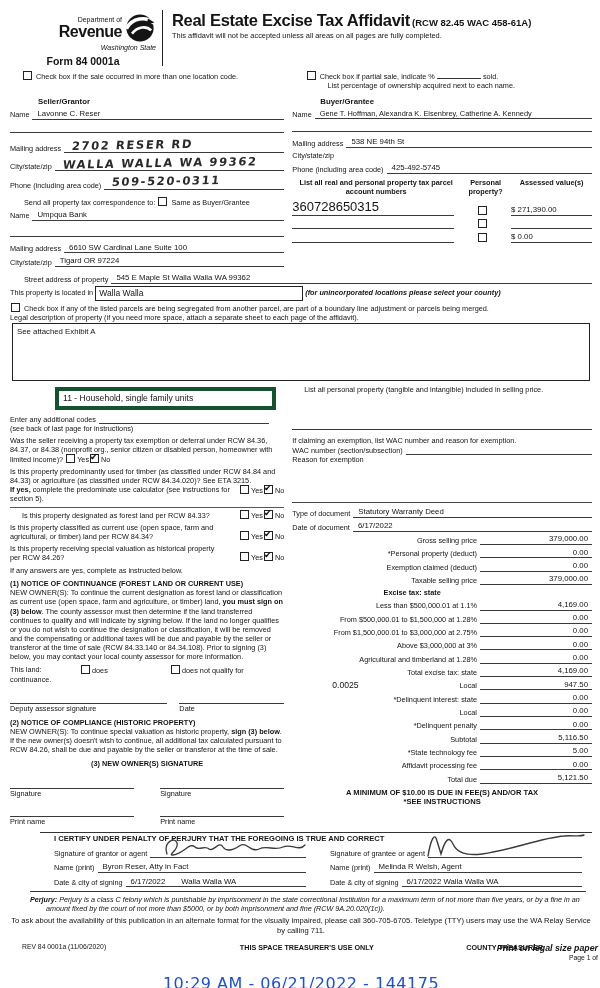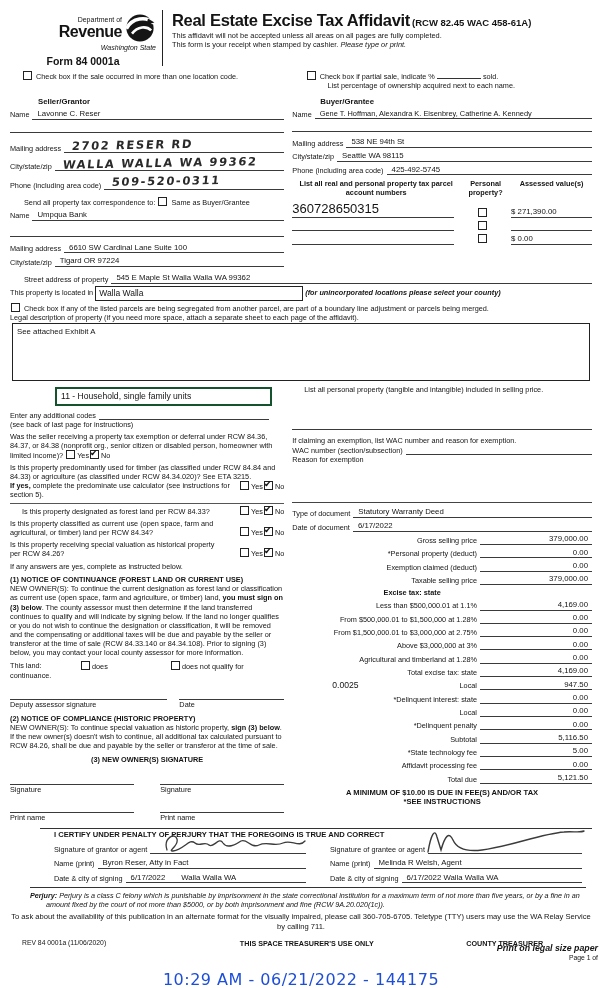--- a/index.html
+++ b/index.html
@@ -51,21 +51,21 @@
   .ph1 { width:56%; } .ph2 { width:17%; } .ph3 { flex:1; }
   .parcel-row { display:flex; align-items:flex-end; margin-top:3px; }
   .pr-num { width:54%; border-bottom:1px solid #3a3a3a; min-height:9px; font-size:13px; }
   .pr-cb { width:19%; text-align:center; }
   .pr-val { flex:1; border-bottom:1px solid #3a3a3a; min-height:9px; font-size:7.8px; }
   
   .county-box { display:inline-block; border:1px solid #222; width:200px; min-height:11px;
                 font-size:8.5px; padding:1px 3px; vertical-align:middle; }
   .legal-box { border:1px solid #222; height:50px; margin:1px 2px 4px 2px; padding:3px 4px; font-size:7.8px; }
   
-  .lu-box { border:2px solid #14532d; width:205px; padding:2px 4px; font-size:8.6px; margin:2px 0 4px 45px; }
+  .lu-box { border:4px solid #14532d; width:205px; padding:2px 4px; font-size:8.6px; margin:2px 0 4px 45px; }
   .q { margin-top:3px; }
   .yn { white-space:nowrap; }
   .q-split { display:flex; justify-content:space-between; align-items:flex-end; margin-top:3px; }
   .sect-rule { border-top:1px solid #555; margin-top:3px; padding-top:2px; }
   .notice-title { font-weight:bold; margin-top:4px; }
   .landq { display:flex; margin-top:4px; }
   .sig-lines { display:flex; gap:26px; margin-top:10px; }
   .sig-col { flex:1; }
   .uline { border-bottom:1px solid #3a3a3a; height:10px; }
   
@@ -116,21 +116,20 @@
       <div class="state">Washington State</div>
       <div class="form-num">Form 84 0001a</div>
     </div>
     <div class="head-div"></div>
     <div class="head-right">
       <div class="title-line">
         <span class="title">Real Estate Excise Tax Affidavit</span>
         <span class="title-ref">(RCW 82.45 WAC 458-61A)</span>
       </div>
       <div class="instr">This affidavit will not be accepted unless all areas on all pages are fully completed.</div>
-      <div class="instr"><span>This form is your receipt when stamped by cashier. </span><span class="i">Please type or print.</span></div>
     </div>
   </div>
 
   <div class="top-checks">
     <div class="tc-left">
       <span class="cb"></span>
       <span>Check box if the sale occurred in more than one location code.</span>
     </div>
     <div class="tc-right">
       <div>
@@ -189,21 +188,20 @@
         <span class="lbl">Name</span>
         <span class="line"><span class="typed" style="font-size:7.4px;">Gene T. Hoffman, Alexandra K. Eisenbrey, Catherine A. Kennedy</span></span>
       </div>
       <div class="blank-row"></div>
       <div class="row fgap" style="margin-top:5px;">
         <span class="lbl">Mailing address</span>
         <span class="line"><span class="typed">538 NE 94th St</span></span>
       </div>
       <div class="row fgap">
         <span class="lbl">City/state/zip</span>
-        <span class="line"><span class="typed">Seattle WA 98115</span></span>
       </div>
       <div class="row fgap">
         <span class="lbl">Phone (including area code)</span>
         <span class="line"><span class="typed">425-492-5745</span></span>
       </div>
 
       <div class="parcel-head">
         <div class="ph1">List all real and personal property tax parcel account numbers</div>
         <div class="ph2">Personal property?</div>
         <div class="ph3">Assessed value(s)</div>

